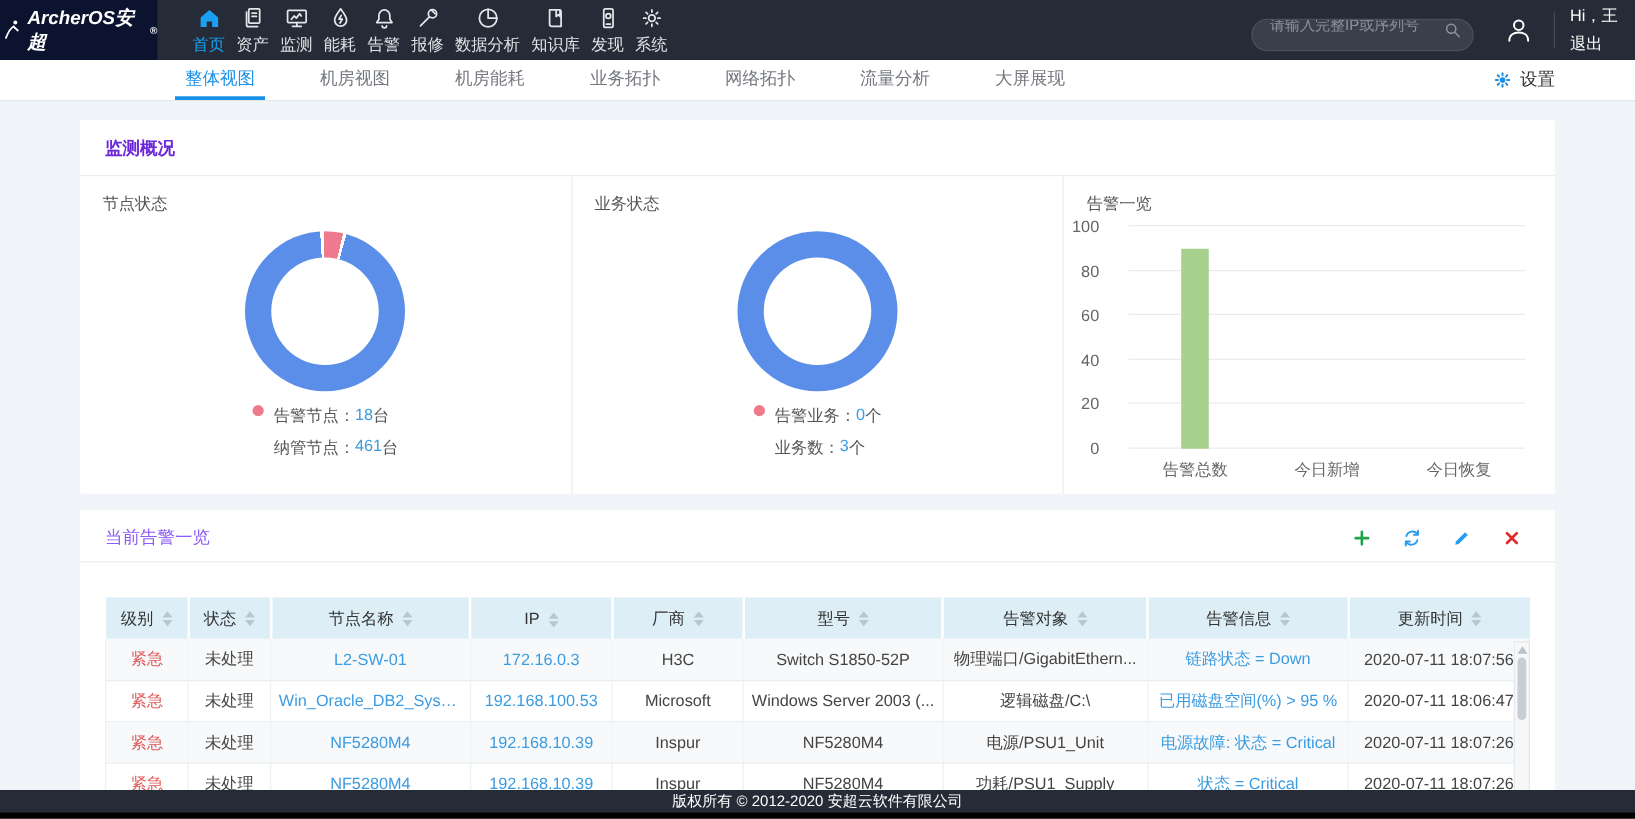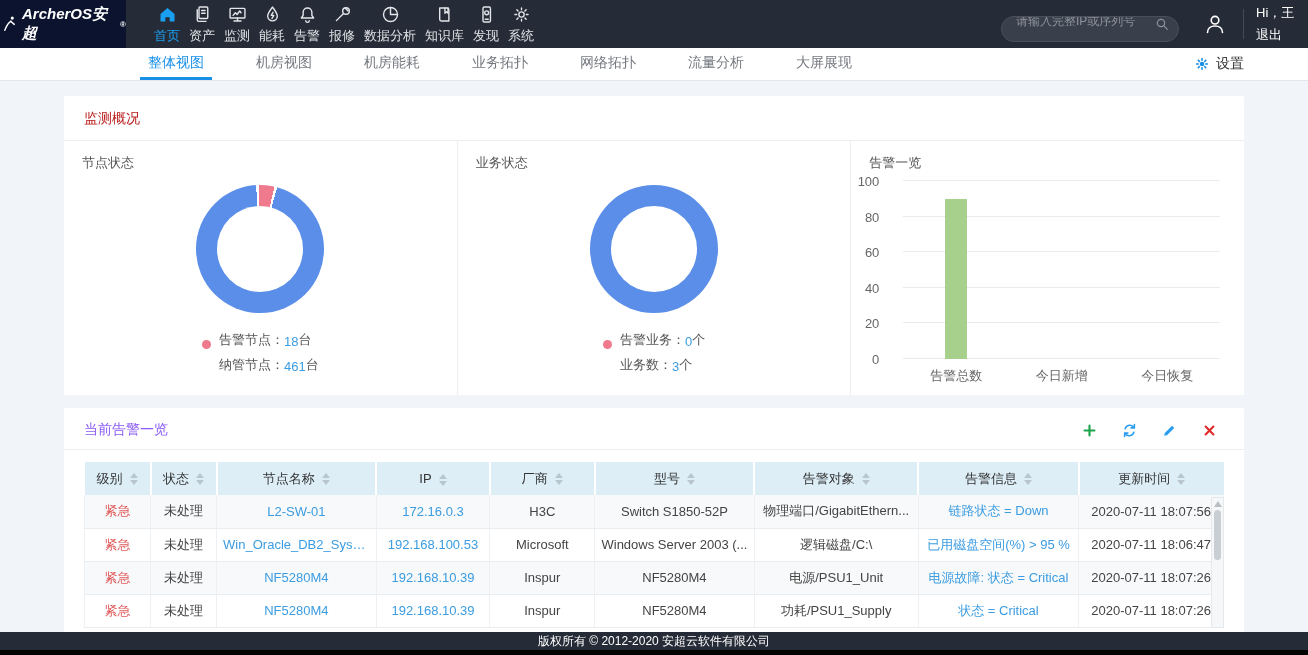--- a/index.html
+++ b/index.html
@@ -32,50 +32,50 @@
   .tabs{display:flex;margin-left:140px;gap:36px}
   .tab{display:flex;align-items:center;font-size:14px;color:#75797f;cursor:pointer;padding:0 8px;border-bottom:3px solid transparent}
   .tab.active{color:#1890e8;border-bottom-color:#1890e8}
   .settings{position:absolute;right:64px;top:0;height:100%;display:flex;align-items:center;gap:6px;font-size:14px;color:#333;cursor:pointer}
   .settings svg{width:16px;height:16px;color:#1a8fe3}
 
   
   main{padding:0 64px;height:552px;overflow:hidden}
   .card{background:#fff;border-radius:2px}
   .card1{margin-top:15px}
-  .card-title{font-size:14px;color:#b91c1c;padding:14px 20px 12px;border-bottom:1px solid #ebeef0;margin:0;font-weight:normal}
+  .card-title{font-size:14px;color:#6d28d9;padding:14px 20px 12px;border-bottom:1px solid #ebeef0;margin:0;font-weight:bold}
   .panels{display:flex;height:254px}
   .panel{flex:1;padding:13px 18px 0;position:relative}
   .panel+.panel{border-left:1px solid #eceef1}
   .panel-title{font-size:13px;color:#555}
   .donut{width:128px;height:128px;border-radius:50%;margin:13px auto 11px;position:relative}
   .donut::after{content:"";position:absolute;inset:21px;background:#fff;border-radius:50%}
   .legend{width:max-content;margin:0 auto;font-size:13px;color:#555}
-  .legend .lrow{display:flex;align-items:flex-end;height:25px}
+  .legend .lrow{display:flex;align-items:flex-start;height:25px}
   .legend .dot{width:9px;height:9px;border-radius:50%;margin-right:8px;flex:none}
   .legend .val{color:#3b9ce1}
 
   .bc{display:flex;margin-top:9px}
   .bc-y{width:34px;position:relative;height:178px;flex:none}
   .bc-y span{position:absolute;right:24px;transform:translateY(-50%);font-size:13px;color:#666}
   .bc-plot{flex:1;position:relative;height:178px;margin-right:6px}
   .gridline{position:absolute;left:0;right:0;height:1px;background:#ebebeb}
   .bar{position:absolute;bottom:0;width:22px;transform:translateX(-50%)}
   .bc-x{display:flex;margin-left:34px;margin-right:6px;margin-top:8px}
   .bc-x span{flex:1;text-align:center;font-size:13px;color:#666}
 
   
   .card2{margin-top:13px;padding-bottom:6px}
   .card2-head{display:flex;align-items:center;justify-content:space-between;padding:13px 20px 10px;border-bottom:1px solid #ebeef0}
   .card2-head h2{font-size:14px;color:#8b5cf6;font-weight:normal;margin:0}
   .toolbar{display:flex;gap:22px;align-items:center;padding-right:6px}
   .tbtn{cursor:pointer;width:18px;height:18px;display:flex;align-items:center;justify-content:center}
   .tbtn svg{width:17px;height:17px}
 
-  .table-zone{position:relative;margin:12px 20px 0;padding-right:0}
+  .table-zone{position:relative;margin:28px 20px 0;padding-right:0}
   table{width:100%;border-collapse:collapse;table-layout:fixed}
   thead th{background:#ddeef7;font-weight:normal;font-size:13px;color:#333;height:33px;border-right:2px solid #fff;padding:0 2px;white-space:nowrap;cursor:pointer}
   thead th:last-child{border-right:none}
   .sort{display:inline-flex;flex-direction:column;gap:2px;margin-left:7px;vertical-align:middle}
   .sort i{width:0;height:0;border-left:4px solid transparent;border-right:4px solid transparent}
   .sort .up{border-bottom:5px solid #b9c6d0}
   .sort .down{border-top:5px solid #b9c6d0}
   tbody td{font-size:13px;color:#444;text-align:center;height:33px;border-bottom:1px solid #e9edf0;border-right:1px solid #eef1f4;white-space:nowrap;overflow:hidden;text-overflow:ellipsis;padding:0 6px}
   tbody td:first-child{border-left:1px solid #eef1f4}
   tbody tr:nth-child(odd){background:#f8f9fa}

